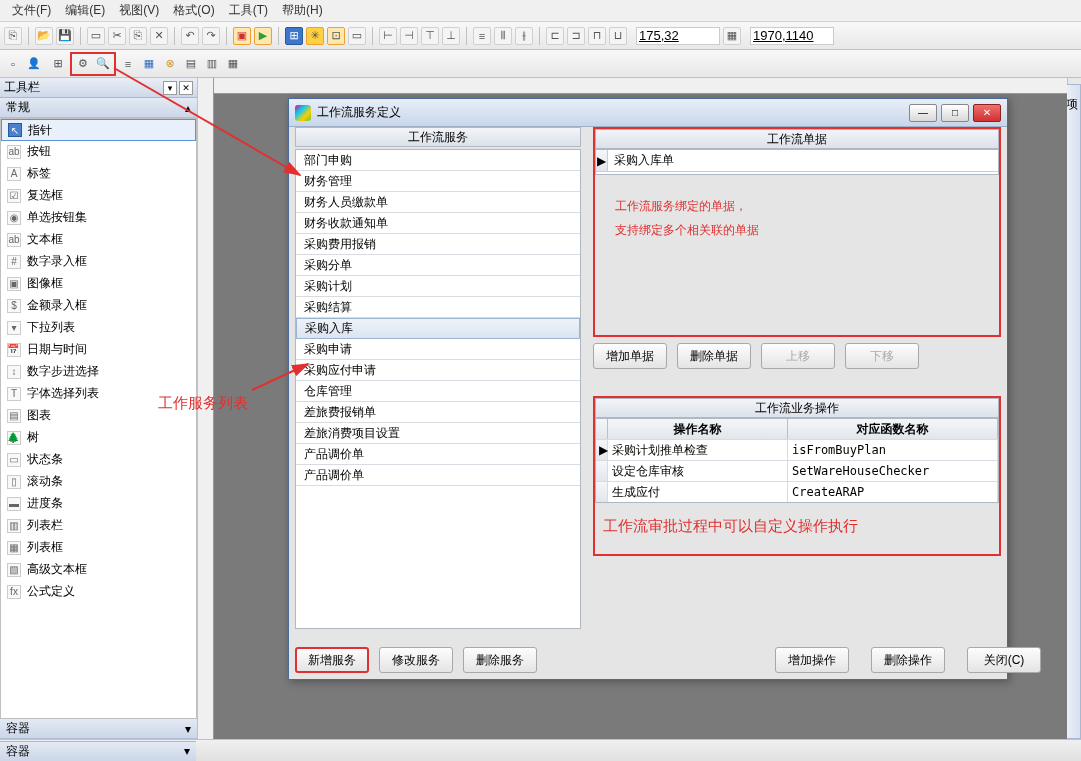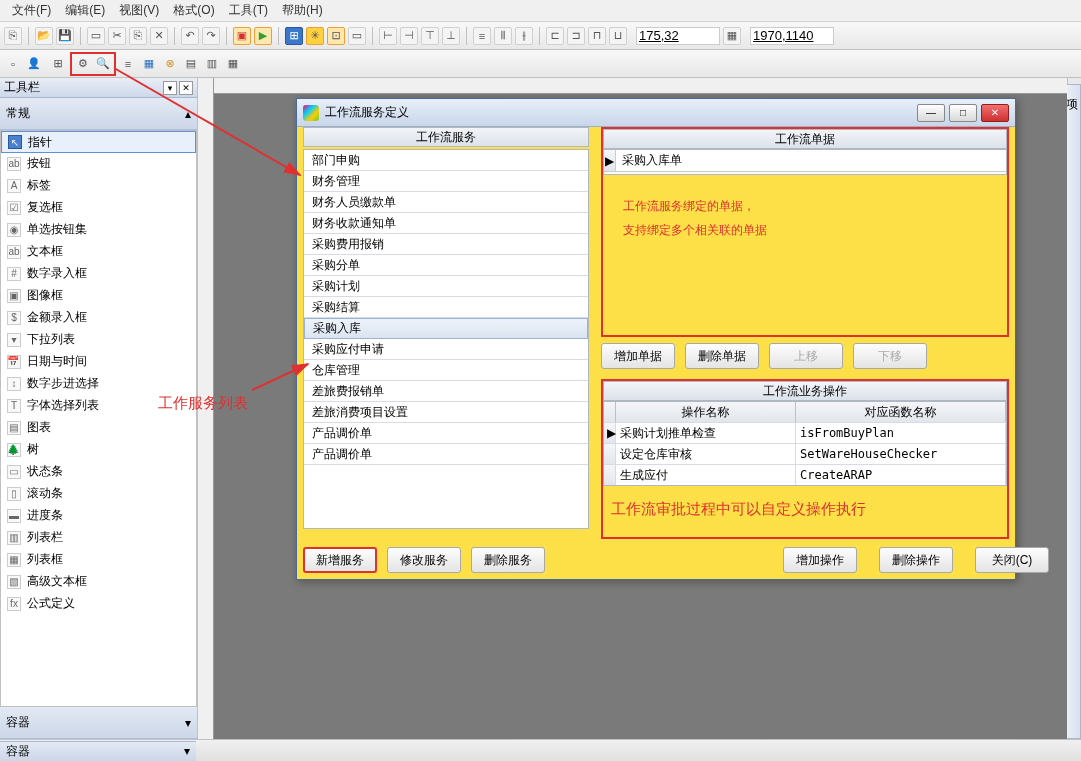--- a/index.html
+++ b/index.html
@@ -20,39 +20,39 @@
   .tb-small { width: 18px; height: 18px; display:flex;align-items:center;justify-content:center; font-size:11px; color:#555; }
   .tb-hl-red { border: 2px solid #e03030; padding: 1px 2px; display:flex; gap:2px;}
 
   .main-area { position: absolute; top: 78px; left: 0; right: 0; bottom: 22px; display: flex; }
   
   .toolbox { width: 198px; background: #f4f4f4; border-right: 1px solid #c0c0c0; display:flex; flex-direction:column;}
   .toolbox-header { background: linear-gradient(#eaeef6,#cdd8ea); height: 20px; display: flex; align-items: center; justify-content: space-between; padding: 0 4px; border-bottom:1px solid #a8b8d0;}
   .toolbox-header .title { font-weight: normal; }
   .toolbox-header .btns { display:flex; gap:2px;}
   .toolbox-header .btns span { width:14px;height:14px;border:1px solid #999;background:#fff;font-size:9px;display:flex;align-items:center;justify-content:center;}
-  .toolbox-cat { background: linear-gradient(#e4eaf4,#cbd6e8); height: 32px; display:flex;align-items:center;justify-content:space-between;padding:0 6px;border-bottom:1px solid #b0c0d8;}
+  .toolbox-cat { background: linear-gradient(#e4eaf4,#cbd6e8); height: 20px; display:flex;align-items:center;justify-content:space-between;padding:0 6px;border-bottom:1px solid #b0c0d8;}
   .toolbox-list { flex:1; background:#fff; overflow:auto; border:1px solid #c0c0c0; margin:0;}
   .tool-item { height: 22px; display:flex;align-items:center;padding-left:6px;gap:6px;border-bottom:1px solid transparent;}
   .tool-item.sel { border:1px solid #6090d8; background:#e8f0fc;}
   .tool-icon { width:14px;height:14px;display:flex;align-items:center;justify-content:center;font-size:10px;color:#666;border:1px solid #ccc;background:#f8f8f8;}
   .tool-icon.blue { background:#4a80d0;color:#fff;border-color:#2a5899;}
   
   .canvas { flex:1; background:#7a7a7a; position:relative; }
   .canvas-ruler-top { position:absolute;top:0;left:0;right:0;height:16px;background:#f0f0f0;border-bottom:1px solid #999;}
   .canvas-ruler-left { position:absolute;top:0;left:0;bottom:0;width:16px;background:#f0f0f0;border-right:1px solid #999;}
   
   .right-strip { width: 14px; background:#e8e8e8; border-left:1px solid #c0c0c0; writing-mode:vertical-rl;font-size:11px;padding-top:6px;display:flex;flex-direction:column;gap:180px;}
   .right-strip .tab { background:linear-gradient(90deg,#f0f4fa,#d8e0ee);border:1px solid #a8b8d0;padding:4px 0;}
   
   .statusbar { position:absolute;bottom:0;left:0;right:0;height:22px;background:linear-gradient(#f0f0f0,#e0e0e0);border-top:1px solid #c0c0c0;display:flex;align-items:center;}
   .statusbar .st-item { background:linear-gradient(#e4eaf4,#cbd6e8);border-top:1px solid #a8b8d0;width:196px;height:20px;display:flex;align-items:center;justify-content:space-between;padding:0 6px;}
 
   
-  .dialog { position:absolute; left:296px; top:98px; width:720px; height:482px; background:#fde047; border:1px solid #4a6a9a; box-shadow:2px 2px 8px rgba(0,0,0,.3);}
+  .dialog { position:absolute; left:288px; top:98px; width:720px; height:582px; background:#e5e5e5; border:1px solid #4a6a9a; box-shadow:2px 2px 8px rgba(0,0,0,.3);}
   .dlg-titlebar { height:28px; background:linear-gradient(#e8eff8,#c8d6ea); display:flex;align-items:center;justify-content:space-between;padding:0 6px;border-bottom:1px solid #a0b0c8;}
   .dlg-titlebar .ttl {display:flex;align-items:center;gap:6px;}
   .dlg-titlebar .ttl .ico{width:16px;height:16px;background:linear-gradient(135deg,#f06,#0cf,#fc0,#6c3);border-radius:3px;}
   .dlg-titlebar .wbtns {display:flex;gap:4px;}
   .dlg-titlebar .wbtn {width:28px;height:18px;border:1px solid #888;background:linear-gradient(#fff,#d8d8d8);border-radius:2px;display:flex;align-items:center;justify-content:center;font-size:10px;}
   .dlg-titlebar .wbtn.close{background:linear-gradient(#f27070,#d03030);color:#fff;border-color:#902020;}
   
   .dlg-body { position:absolute;top:28px;left:6px;right:6px;bottom:6px; }
   
   .service-col { position:absolute;left:0;top:0;width:286px;height:100%;}
@@ -69,24 +69,24 @@
   .bills-box { border:2px solid #e03030; height:210px;}
   .bills-list { background:#fff;border:1px solid #b0b8c4;height:26px;}
   .bill-row { height:22px;display:flex;align-items:center;border-bottom:1px solid #ccc;}
   .bill-row .arrow-cell{width:12px;text-align:center;background:linear-gradient(#f4f6f9,#e2e6ec);border-right:1px solid #ccc;height:100%;display:flex;align-items:center;justify-content:center;}
   .bill-row .txt{padding-left:6px;flex:1;}
   .note-text { color:#e03030;font-size:15px;line-height:1.6;padding:18px 20px;}
   .bills-btns { display:flex;gap:10px;justify-content:flex-start;margin-top:6px;}
   .bills-btns .win-btn{width:74px;}
   .win-btn.dis{color:#aaa;}
 
-  .ops-box { border:2px solid #e03030;margin-top:10px;height:160px;position:relative;}
+  .ops-box { border:2px solid #e03030;margin-top:27px;height:160px;position:relative;}
   .ops-tbl { background:#fff;border:1px solid #b0b8c4;}
   .ops-head-row{display:flex;height:20px;background:linear-gradient(#f4f6f9,#e2e6ec);}
-  .ops-head-row > div{border-right:1px solid #b8c0ca;display:flex;align-items:center;justify-content:center;}
+  .ops-head-row > div{border-right:1px solid #b8c0ca;display:flex;align-items:center;justify-content:center;font-weight:bold;}
   .ops-row{display:flex;height:21px;border-top:1px solid #d8dce2;}
   .ops-row > div{border-right:1px solid #d8dce2;display:flex;align-items:center;padding-left:4px;}
   .col-arrow{width:12px;background:linear-gradient(#f4f6f9,#e2e6ec);justify-content:center;padding:0;}
   .col-name{width:180px;}
   .col-func{flex:1;font-family:Consolas,monospace;}
   .ops-note{color:#e03030;font-size:15px;padding:14px 8px;}
   .ops-btns{position:absolute;left:298px;bottom:0;display:flex;gap:22px;}
   .annot-text { position:absolute;color:#e03030;font-size:15px;}
   svg.arrow{position:absolute;pointer-events:none;}
 </style>
@@ -314,20 +314,21 @@
       <div class="service-list red-box" id="svc-list">
           <div class="svc-item">部门申购</div>
           <div class="svc-item">财务管理</div>
           <div class="svc-item">财务人员缴款单</div>
           <div class="svc-item">财务收款通知单</div>
           <div class="svc-item">采购费用报销</div>
           <div class="svc-item">采购分单</div>
           <div class="svc-item">采购计划</div>
           <div class="svc-item">采购结算</div>
           <div class="svc-item sel">采购入库</div>
+          <div class="svc-item">采购申请</div>
           <div class="svc-item">采购应付申请</div>
           <div class="svc-item">仓库管理</div>
           <div class="svc-item">差旅费报销单</div>
           <div class="svc-item">差旅消费项目设置</div>
           <div class="svc-item">产品调价单</div>
           <div class="svc-item">产品调价单</div>
         </div>
       <div class="service-btns">
         <div class="win-btn hl">新增服务</div>
         <div class="win-btn">修改服务</div>

